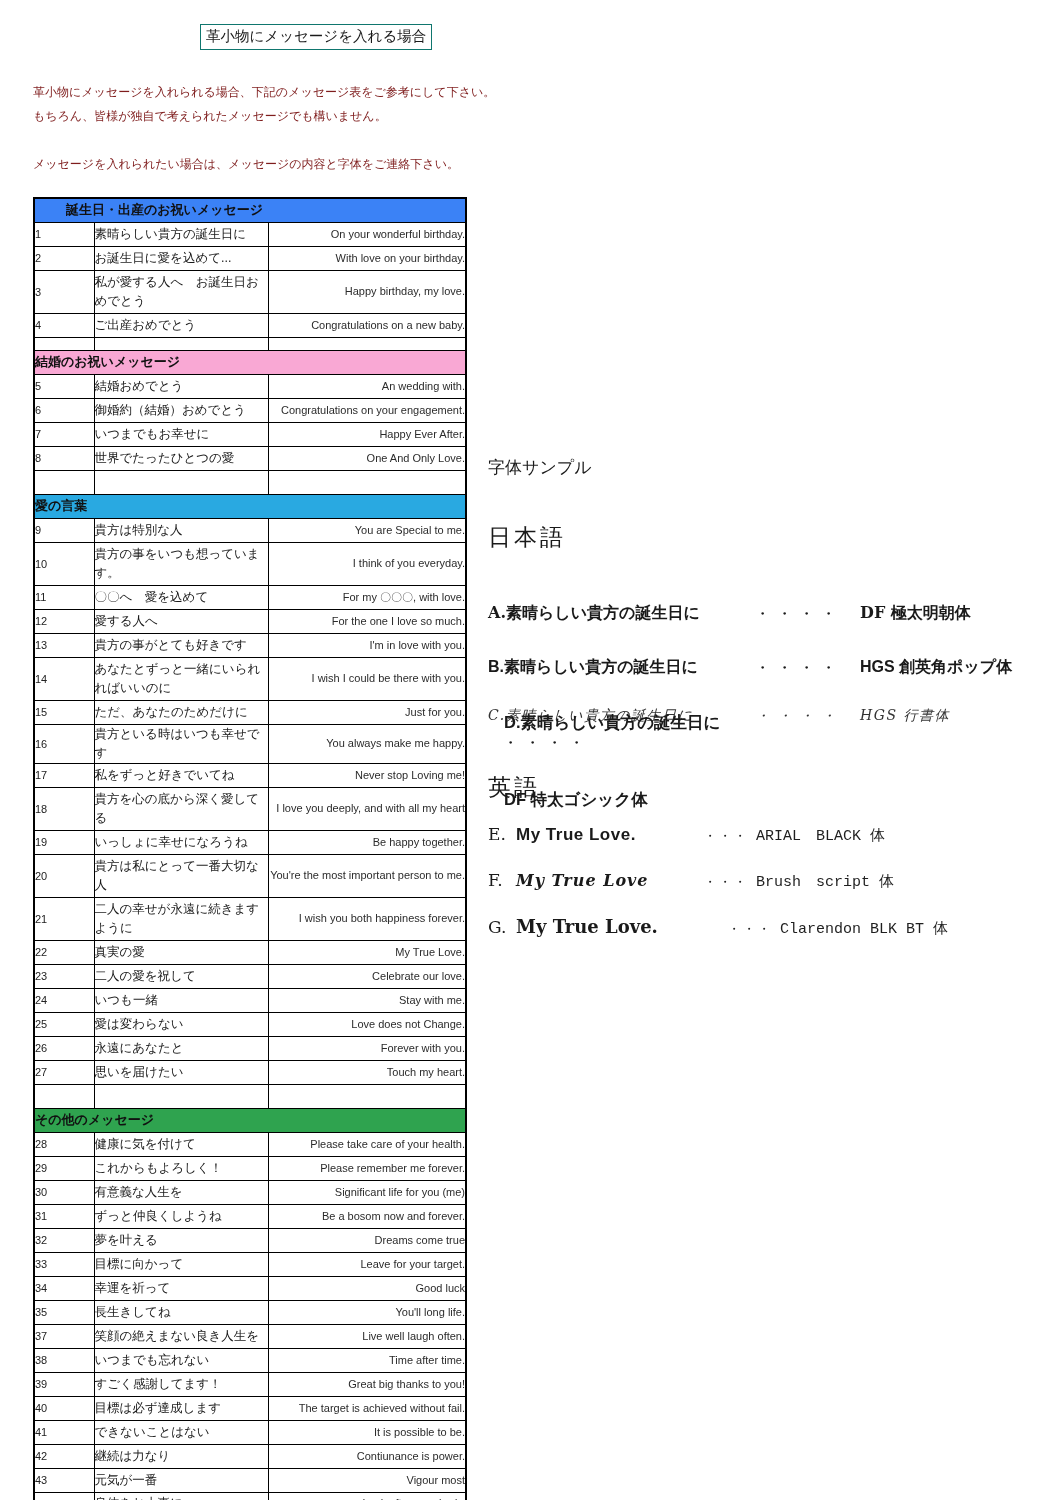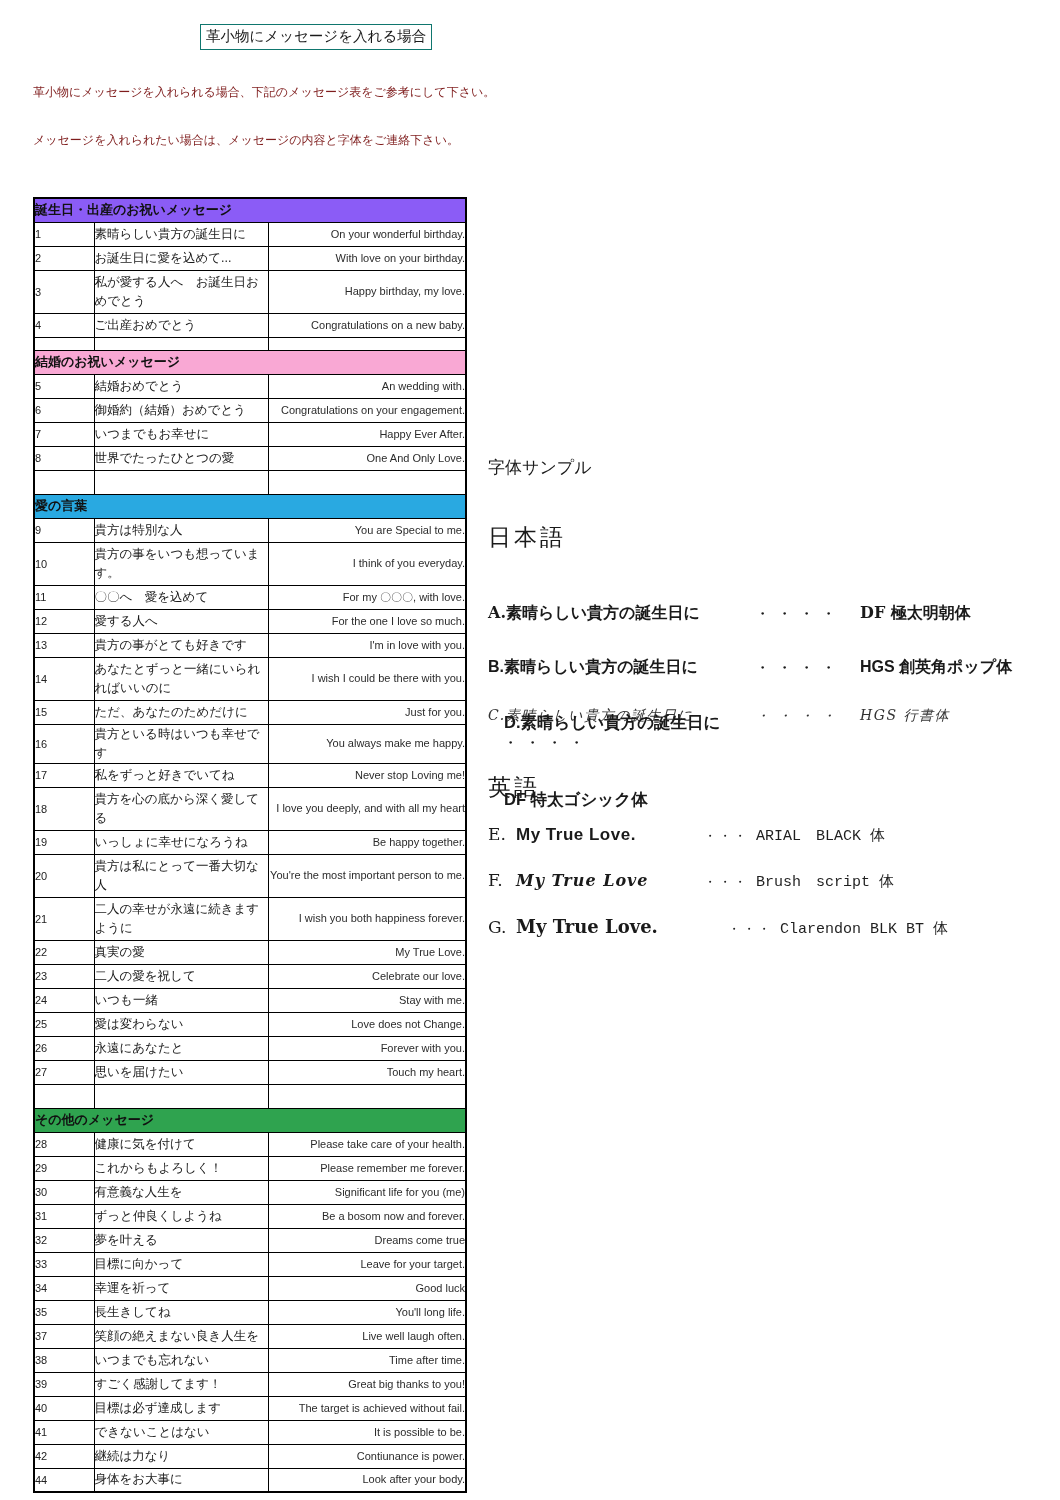--- a/index.html
+++ b/index.html
@@ -61,33 +61,34 @@
   .edots{font-size:12px;letter-spacing:3px;display:inline-block;width:52px;color:#222;}
   .elabel{font-family:"Liberation Mono",monospace;font-size:15px;color:#1f1f1f;}
 </style>
 </head>
 <body>
 
 <div class="title-box">革小物にメッセージを入れる場合</div>
 
 <div class="intro">
   <div>革小物にメッセージを入れられる場合、下記のメッセージ表をご参考にして下さい。</div>
+  <div>もちろん、皆様が独自で考えられたメッセージでも構いません。</div>
   <div class="gap"></div>
   <div>メッセージを入れられたい場合は、メッセージの内容と字体をご連絡下さい。</div>
 </div>
 
 <table class="msg-table">
   <colgroup>
       <col style="width:60px">
       <col style="width:174px">
       <col style="width:198px">
     </colgroup>
   <tbody id="table-body">
       <tr class="r">
-        <td colspan="3" class="sec-header" style="background: #8b5cf6;">誕生日・出産のお祝いメッセージ</td>
+        <td colspan="3" class="sec-header" style="background: #3b82f6; padding-left: 31px;">誕生日・出産のお祝いメッセージ</td>
       </tr>
       <tr class="r">
         <td class="c1">1</td>
         <td class="c2">素晴らしい貴方の誕生日に</td>
         <td class="c3">On your wonderful birthday.</td>
       </tr>
       <tr class="r">
         <td class="c1">2</td>
         <td class="c2">お誕生日に愛を込めて...</td>
         <td class="c3">With love on your birthday.</td>
@@ -303,20 +304,25 @@
       </tr>
       <tr class="r">
         <td class="c1">41</td>
         <td class="c2">できないことはない</td>
         <td class="c3">It is possible to be.</td>
       </tr>
       <tr class="r">
         <td class="c1">42</td>
         <td class="c2">継続は力なり</td>
         <td class="c3">Contiunance is power.</td>
+      </tr>
+      <tr class="r">
+        <td class="c1">43</td>
+        <td class="c2">元気が一番</td>
+        <td class="c3">Vigour most</td>
       </tr>
       <tr class="r">
         <td class="c1">44</td>
         <td class="c2">身体をお大事に</td>
         <td class="c3">Look after your body.</td>
       </tr>
     </tbody>
 </table>
 
 <div class="samples">

